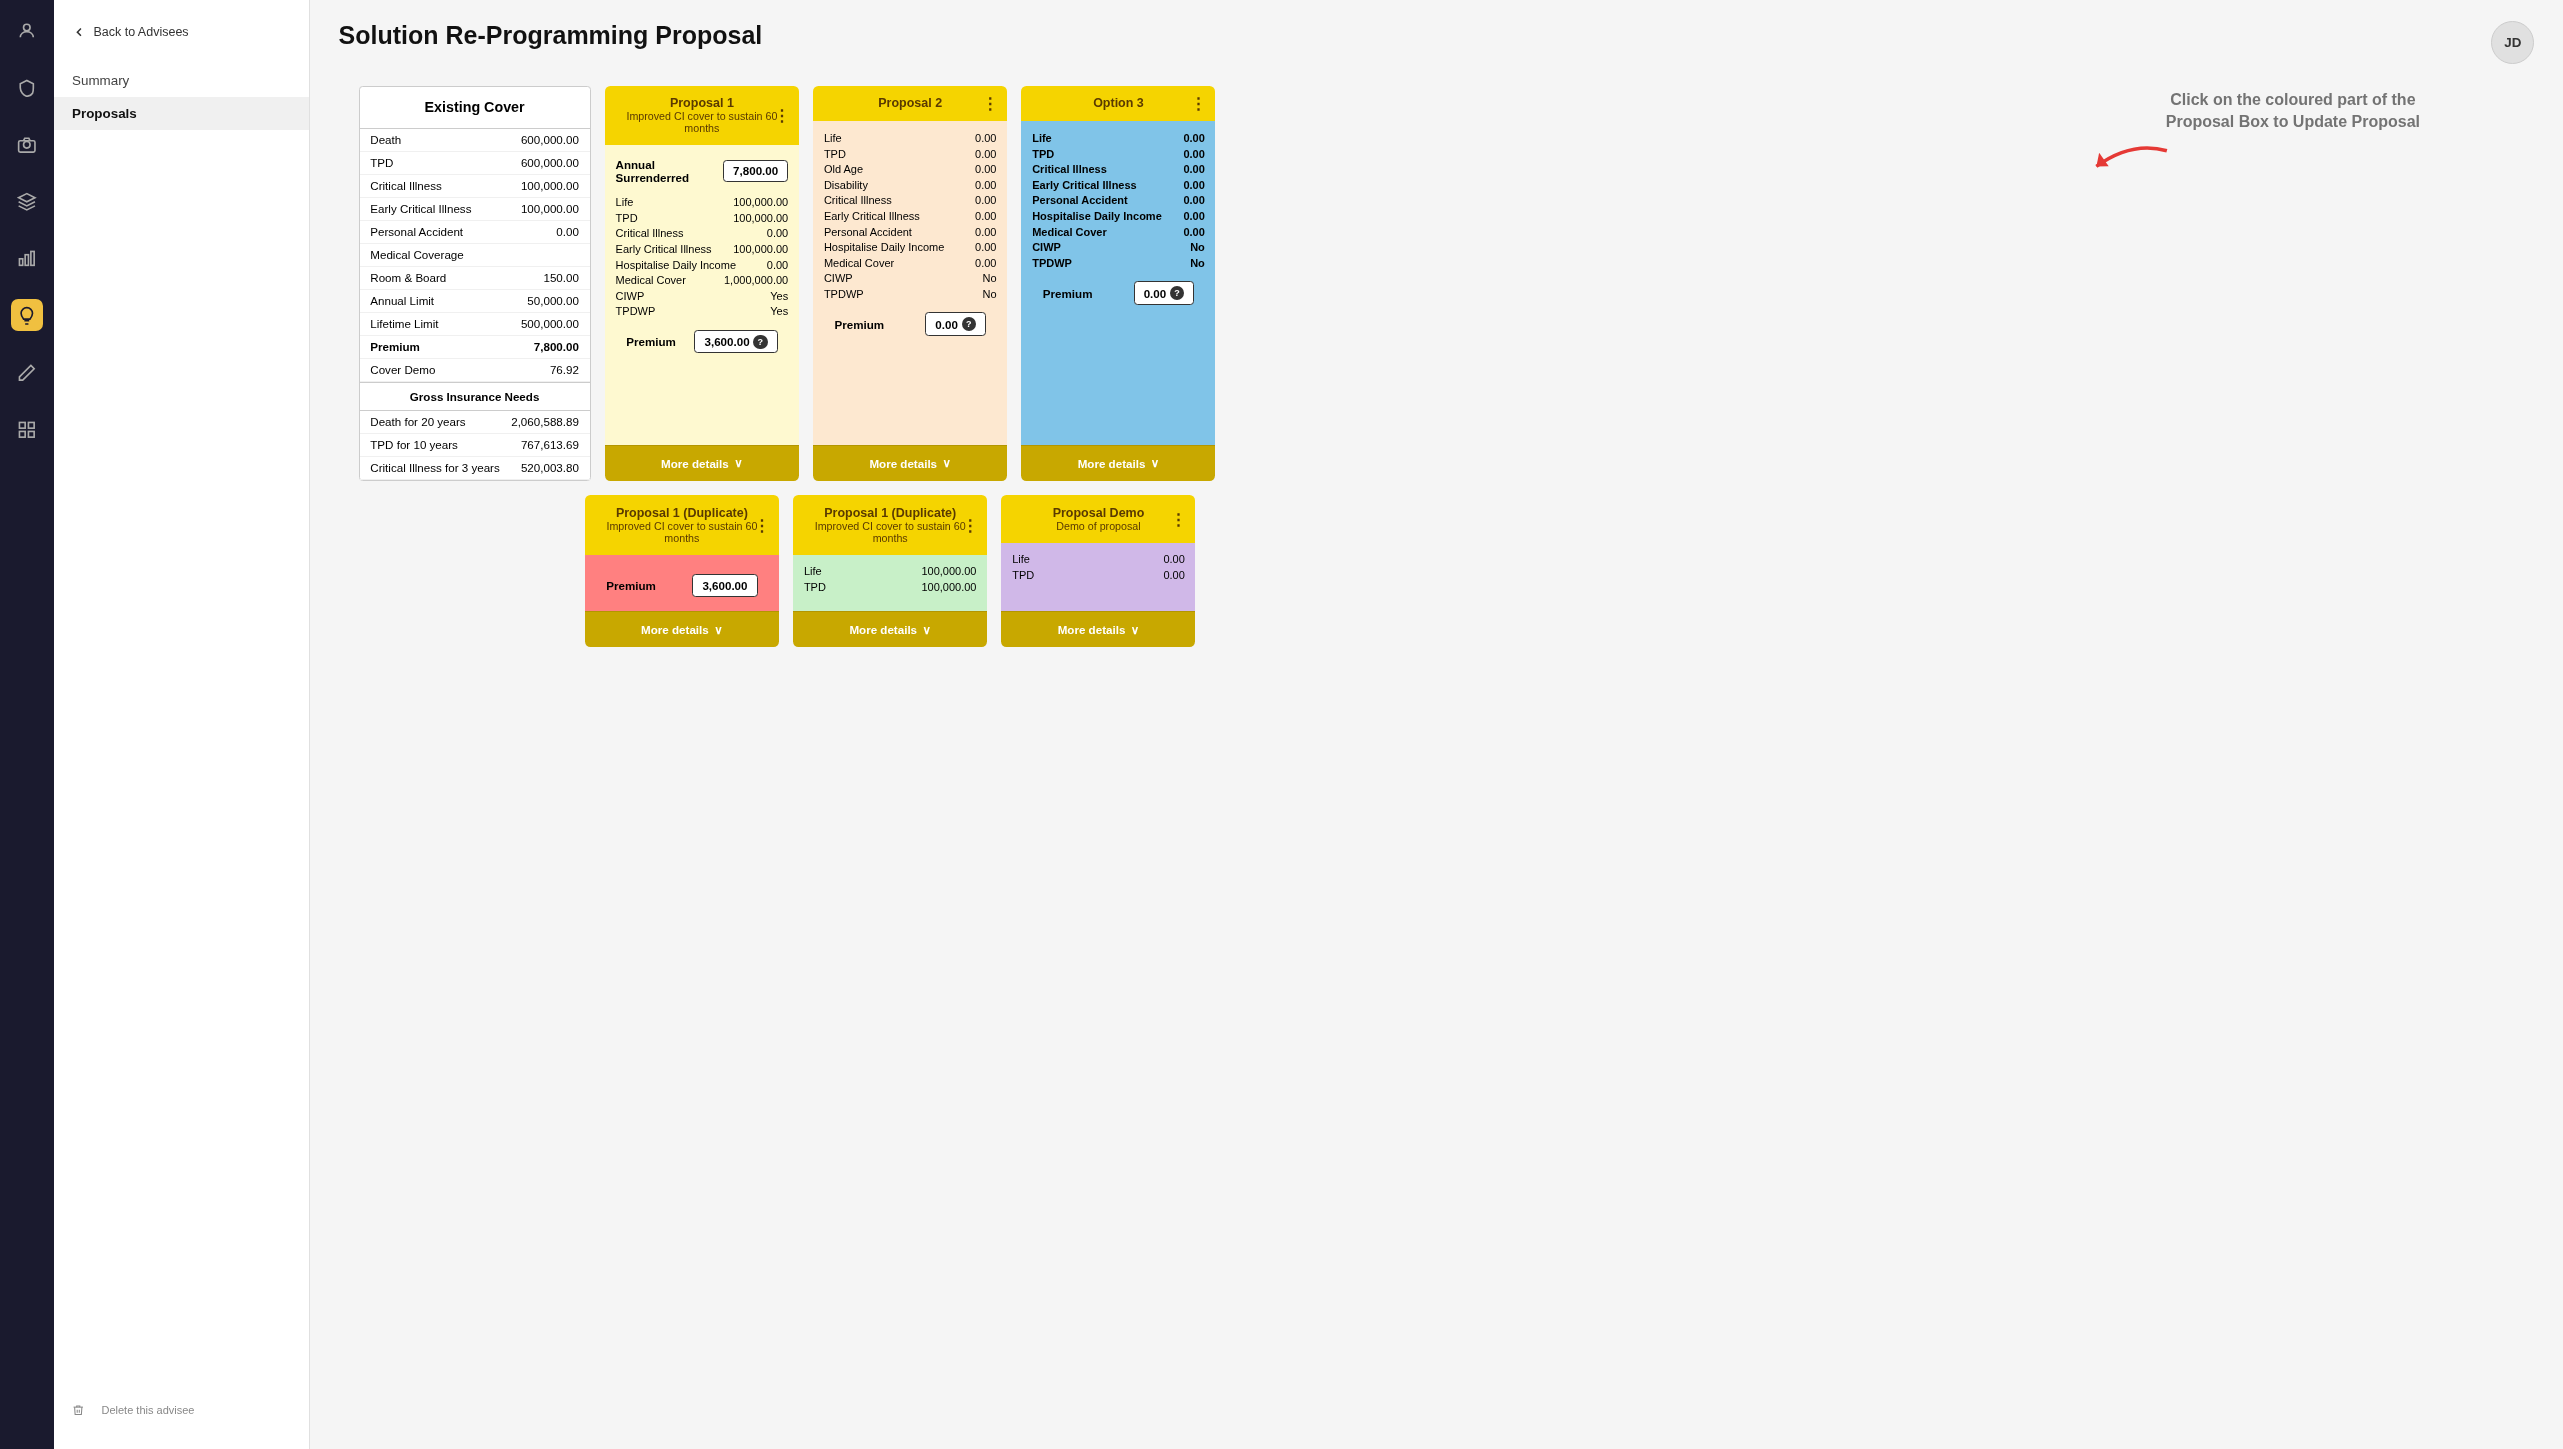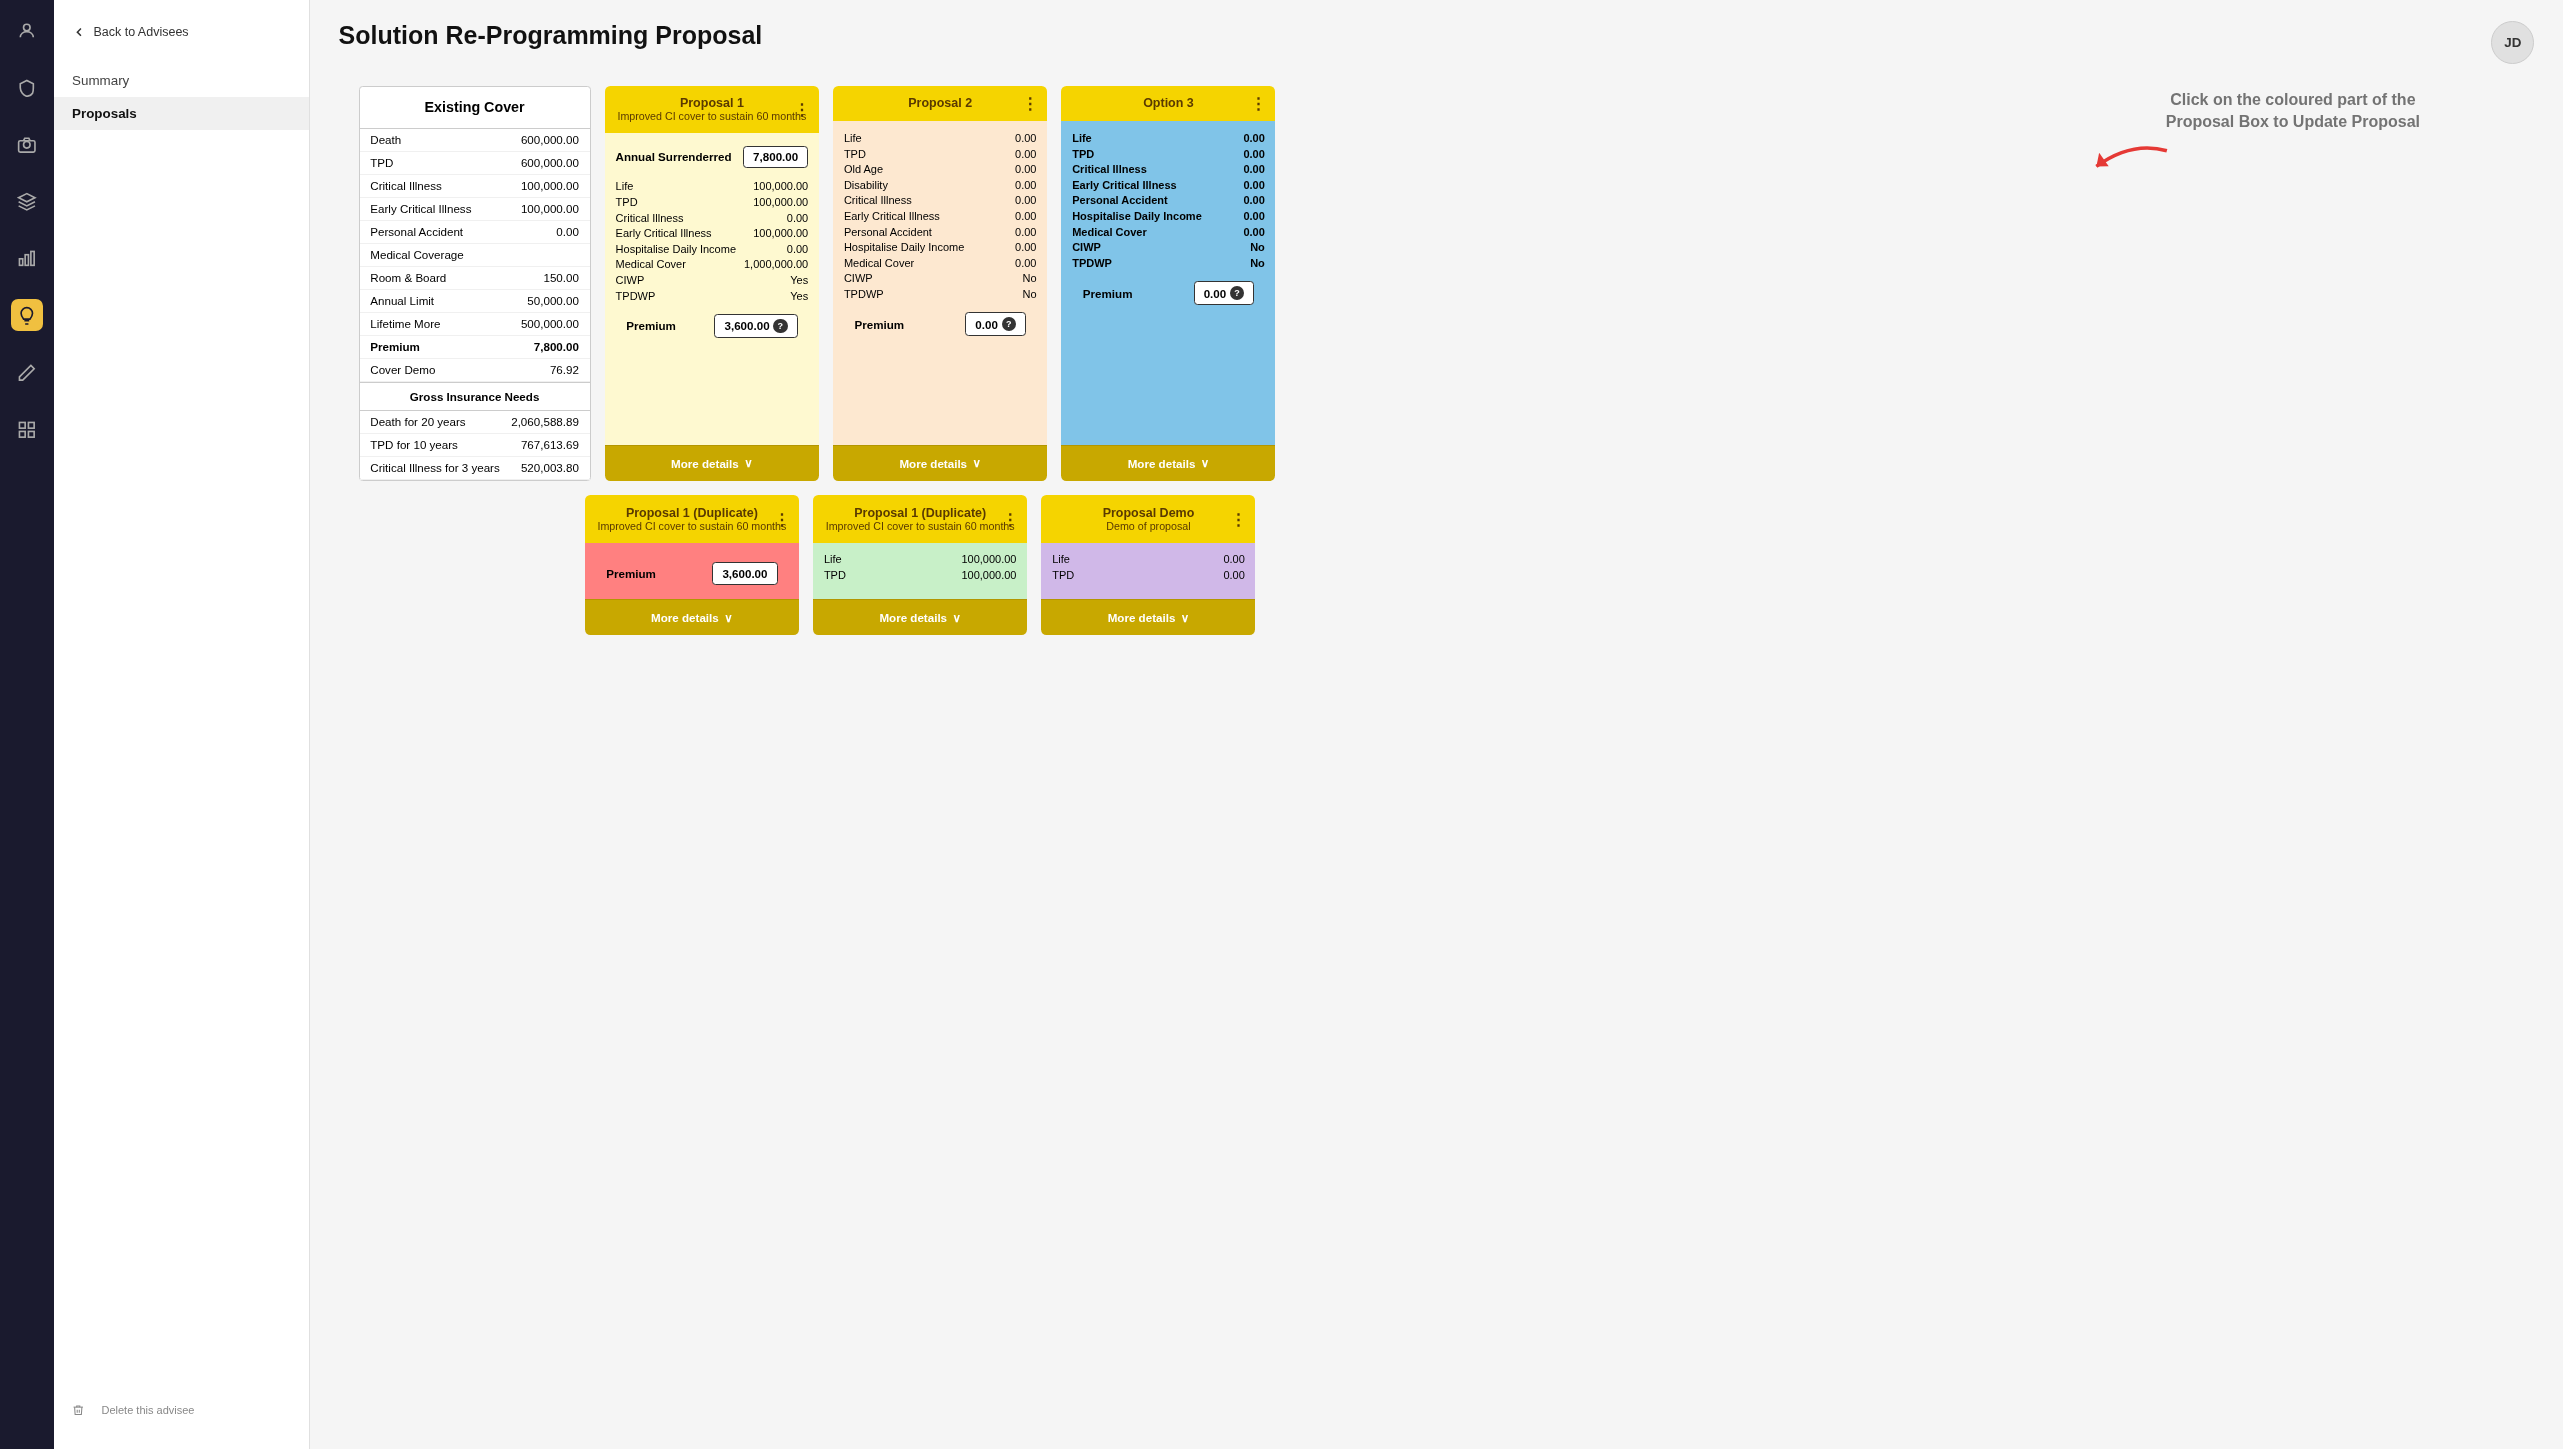--- a/index.html
+++ b/index.html
@@ -141,21 +141,21 @@
       text-align: center;
       font-weight: 700;
       padding: 7.1px;
       border-top: 0.9px solid #ccc;
       border-bottom: 0.9px solid #ccc;
       font-size: 11.6px;
     }
 
     
     .proposal-card {
-      width: 214px;
+      width: 194px;
       flex-shrink: 0;
       border-radius: 5.4px;
       overflow: hidden;
       display: flex;
       flex-direction: column;
     }
     .proposal-header {
       padding: 10.7px 9px;
       text-align: center;
       font-weight: 700;
@@ -378,21 +378,21 @@
       </div>
       <div class="ec-row">
         <span>Room &amp; Board</span>
           <span>150.00</span>
       </div>
       <div class="ec-row">
         <span>Annual Limit</span>
           <span>50,000.00</span>
       </div>
       <div class="ec-row">
-        <span>Lifetime More</span>
+        <span>Lifetime Limit</span>
           <span>500,000.00</span>
       </div>
       <div class="ec-row bold">
         <span>Premium</span>
           <span>7,800.00</span>
       </div>
       <div class="ec-row">
         <span>Cover Demo</span>
           <span>76.92</span>
       </div>

